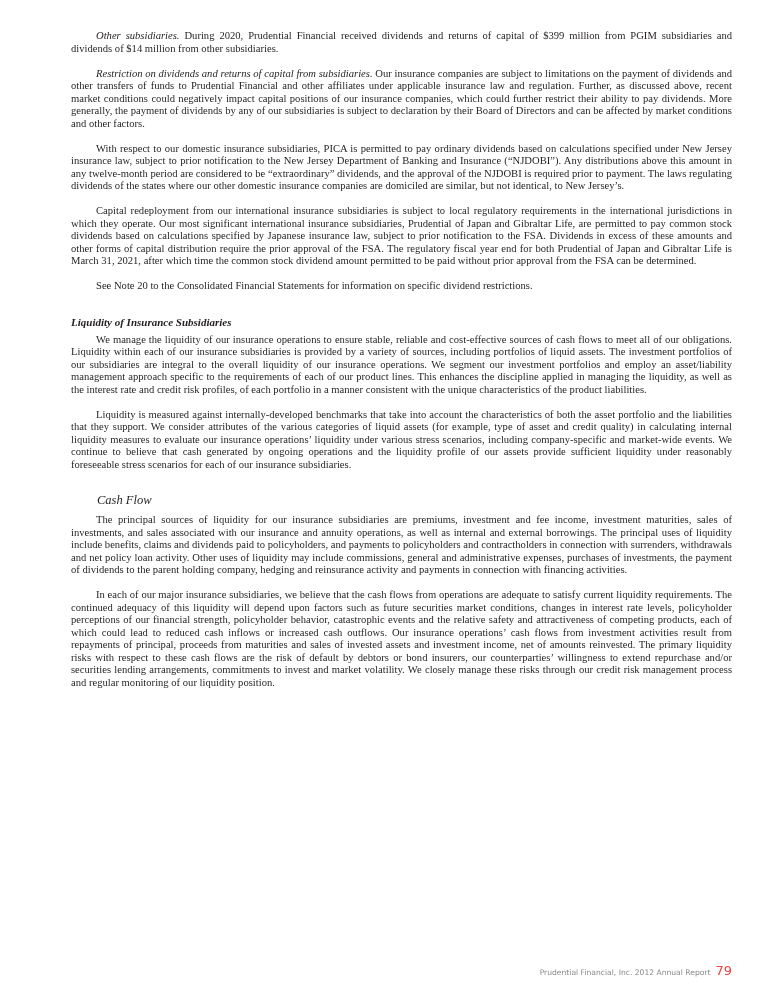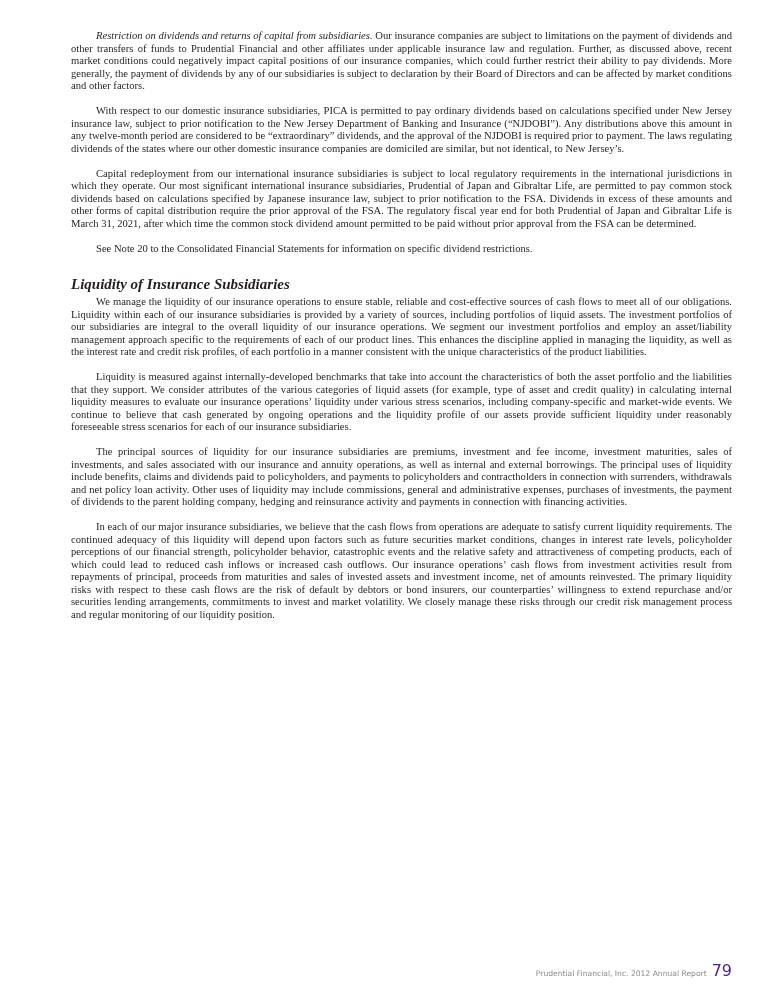--- a/index.html
+++ b/index.html
@@ -26,21 +26,21 @@
       font-size: 10.6px;
       line-height: 12.5px;
       text-align: justify;
       text-indent: 25px;
     }
     .lead-italic {
       font-style: italic;
     }
     h2.section-heading {
       margin: 22px 0 4px 0;
-      font-size: 15px;
+      font-size: 11px;
       line-height: 15px;
       font-style: italic;
       font-weight: bold;
     }
     h3.subsection-heading {
       margin: 22px 0 6px 26px;
       font-size: 12.5px;
       line-height: 15px;
       font-style: italic;
       font-weight: normal;
@@ -49,47 +49,49 @@
       position: absolute;
       right: 36px;
       top: 963px;
       font-family: "DejaVu Sans", "Liberation Sans", sans-serif;
       color: #8a8a8a;
       font-size: 7.6px;
       line-height: 16px;
       white-space: nowrap;
     }
     .footer .page-number {
-      color: #4c1d95;
-      font-size: 16px;
+      color: #ef4444;
+      font-size: 13px;
       margin-left: 5px;
       vertical-align: baseline;
     }
   </style>
 </head>
 <body>
 
 <div class="page">
 
+  <p class="body"><span class="lead-italic">Other subsidiaries.</span><span> During 2020, Prudential Financial received dividends and returns of capital of $399 million from PGIM subsidiaries and dividends of $14 million from other subsidiaries.</span></p>
 
   <p class="body"><span class="lead-italic">Restriction on dividends and returns of capital from subsidiaries.</span><span> Our insurance companies are subject to limitations on the payment of dividends and other transfers of funds to Prudential Financial and other affiliates under applicable insurance law and regulation. Further, as discussed above, recent market conditions could negatively impact capital positions of our insurance companies, which could further restrict their ability to pay dividends. More generally, the payment of dividends by any of our subsidiaries is subject to declaration by their Board of Directors and can be affected by market conditions and other factors.</span></p>
 
   <p class="body"><span>With respect to our domestic insurance subsidiaries, PICA is permitted to pay ordinary dividends based on calculations specified under New Jersey insurance law, subject to prior notification to the New Jersey Department of Banking and Insurance (“NJDOBI”). Any distributions above this amount in any twelve-month period are considered to be “extraordinary” dividends, and the approval of the NJDOBI is required prior to payment. The laws regulating dividends of the states where our other domestic insurance companies are domiciled are similar, but not identical, to New Jersey’s.</span></p>
 
   <p class="body"><span>Capital redeployment from our international insurance subsidiaries is subject to local regulatory requirements in the international jurisdictions in which they operate. Our most significant international insurance subsidiaries, Prudential of Japan and Gibraltar Life, are permitted to pay common stock dividends based on calculations specified by Japanese insurance law, subject to prior notification to the FSA. Dividends in excess of these amounts and other forms of capital distribution require the prior approval of the FSA. The regulatory fiscal year end for both Prudential of Japan and Gibraltar Life is March 31, 2021, after which time the common stock dividend amount permitted to be paid without prior approval from the FSA can be determined.</span></p>
 
 
   <p class="body"><span>See Note 20 to the Consolidated Financial Statements for information on specific dividend restrictions.</span></p>
 
   <h2 class="section-heading">Liquidity of Insurance Subsidiaries</h2>
 
   <p class="body">We manage the liquidity of our insurance operations to ensure stable, reliable and cost-effective sources of cash flows to meet all of our obligations. Liquidity within each of our insurance subsidiaries is provided by a variety of sources, including portfolios of liquid assets. The investment portfolios of our subsidiaries are integral to the overall liquidity of our insurance operations. We segment our investment portfolios and employ an asset/liability management approach specific to the requirements of each of our product lines. This enhances the discipline applied in managing the liquidity, as well as the interest rate and credit risk profiles, of each portfolio in a manner consistent with the unique characteristics of the product liabilities.</p>
 
   <p class="body">Liquidity is measured against internally-developed benchmarks that take into account the characteristics of both the asset portfolio and the liabilities that they support. We consider attributes of the various categories of liquid assets (for example, type of asset and credit quality) in calculating internal liquidity measures to evaluate our insurance operations’ liquidity under various stress scenarios, including company-specific and market-wide events. We continue to believe that cash generated by ongoing operations and the liquidity profile of our assets provide sufficient liquidity under reasonably foreseeable stress scenarios for each of our insurance subsidiaries.</p>
 
+  <h3 class="subsection-heading">Cash Flow</h3>
 
   <p class="body">The principal sources of liquidity for our insurance subsidiaries are premiums, investment and fee income, investment maturities, sales of investments, and sales associated with our insurance and annuity operations, as well as internal and external borrowings. The principal uses of liquidity include benefits, claims and dividends paid to policyholders, and payments to policyholders and contractholders in connection with surrenders, withdrawals and net policy loan activity. Other uses of liquidity may include commissions, general and administrative expenses, purchases of investments, the payment of dividends to the parent holding company, hedging and reinsurance activity and payments in connection with financing activities.</p>
 
   <p class="body">In each of our major insurance subsidiaries, we believe that the cash flows from operations are adequate to satisfy current liquidity requirements. The continued adequacy of this liquidity will depend upon factors such as future securities market conditions, changes in interest rate levels, policyholder perceptions of our financial strength, policyholder behavior, catastrophic events and the relative safety and attractiveness of competing products, each of which could lead to reduced cash inflows or increased cash outflows. Our insurance operations’ cash flows from investment activities result from repayments of principal, proceeds from maturities and sales of invested assets and investment income, net of amounts reinvested. The primary liquidity risks with respect to these cash flows are the risk of default by debtors or bond insurers, our counterparties’ willingness to extend repurchase and/or securities lending arrangements, commitments to invest and market volatility. We closely manage these risks through our credit risk management process and regular monitoring of our liquidity position.</p>
 
 </div>
 
 <div class="footer">
   <span>Prudential Financial, Inc. 2012 Annual Report</span><span class="page-number">79</span>
 </div>

